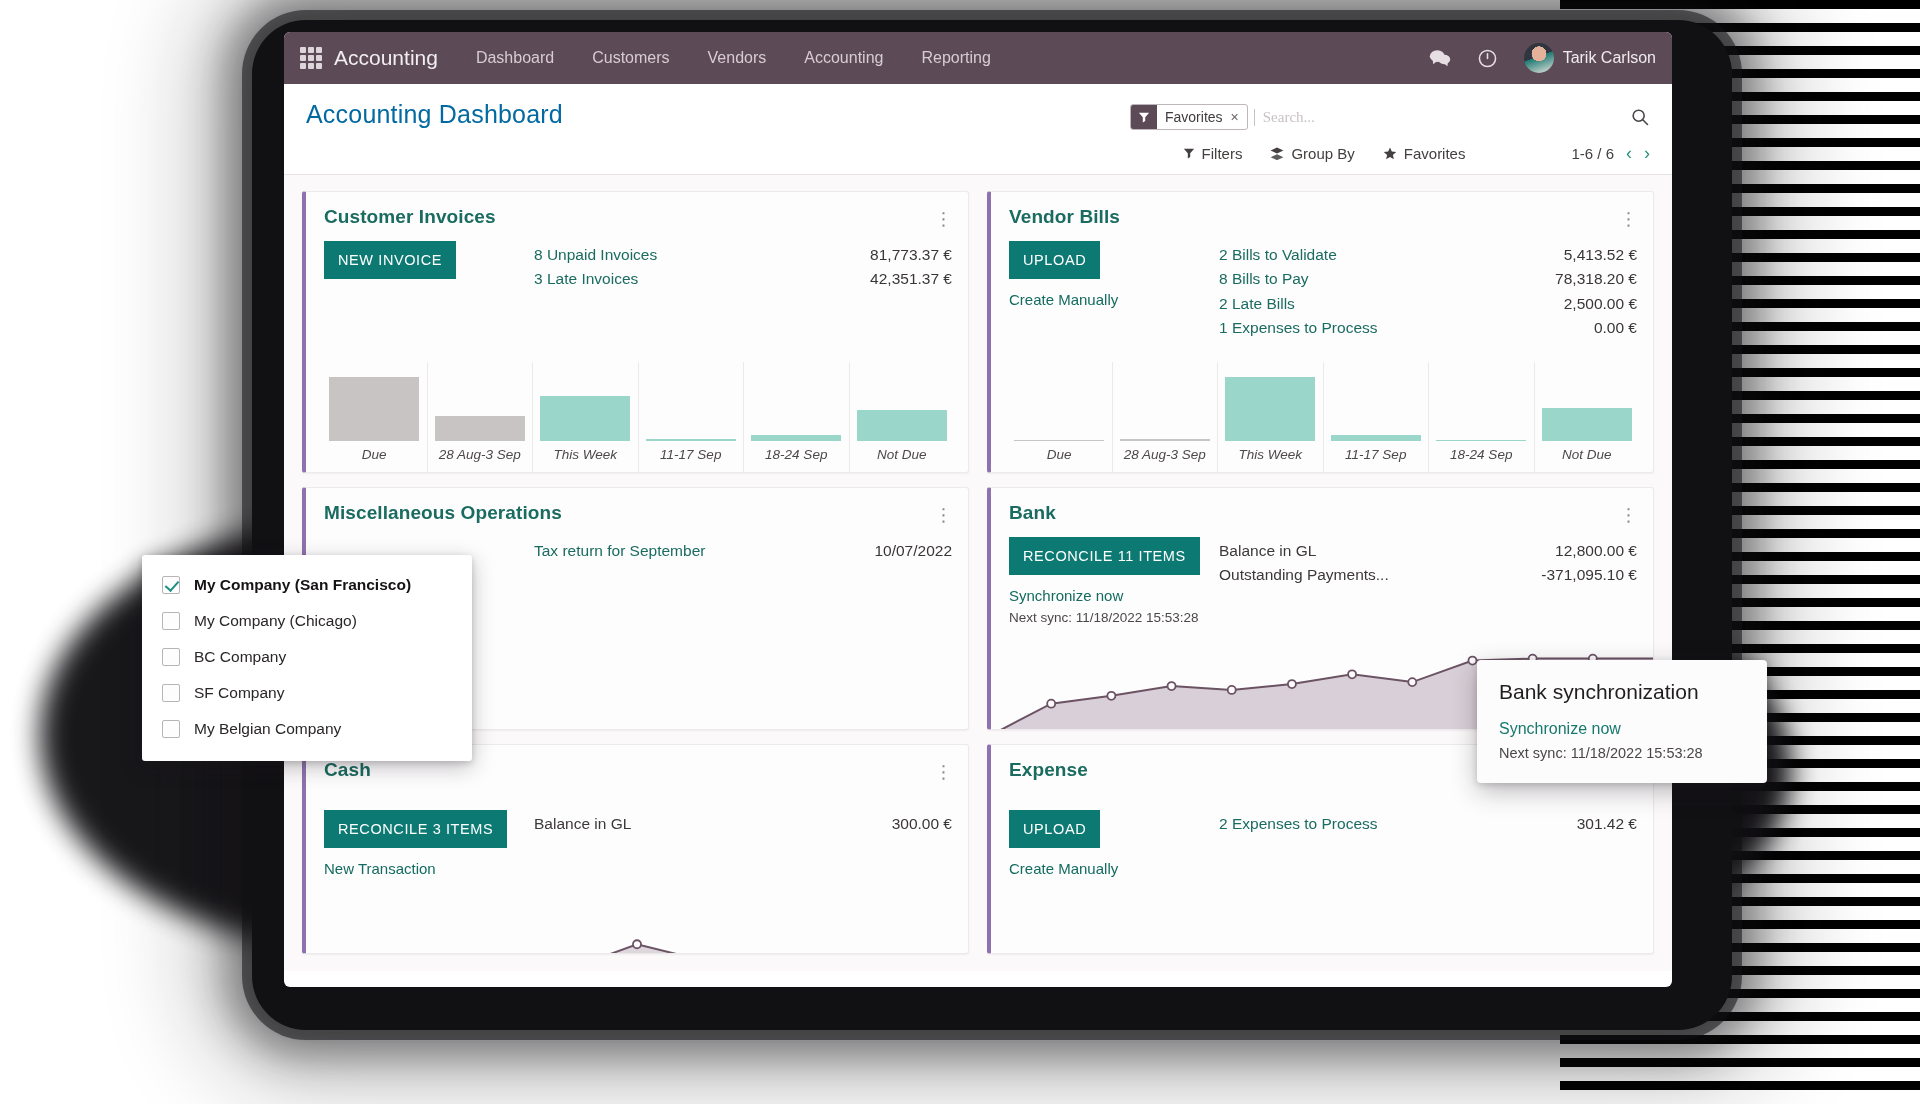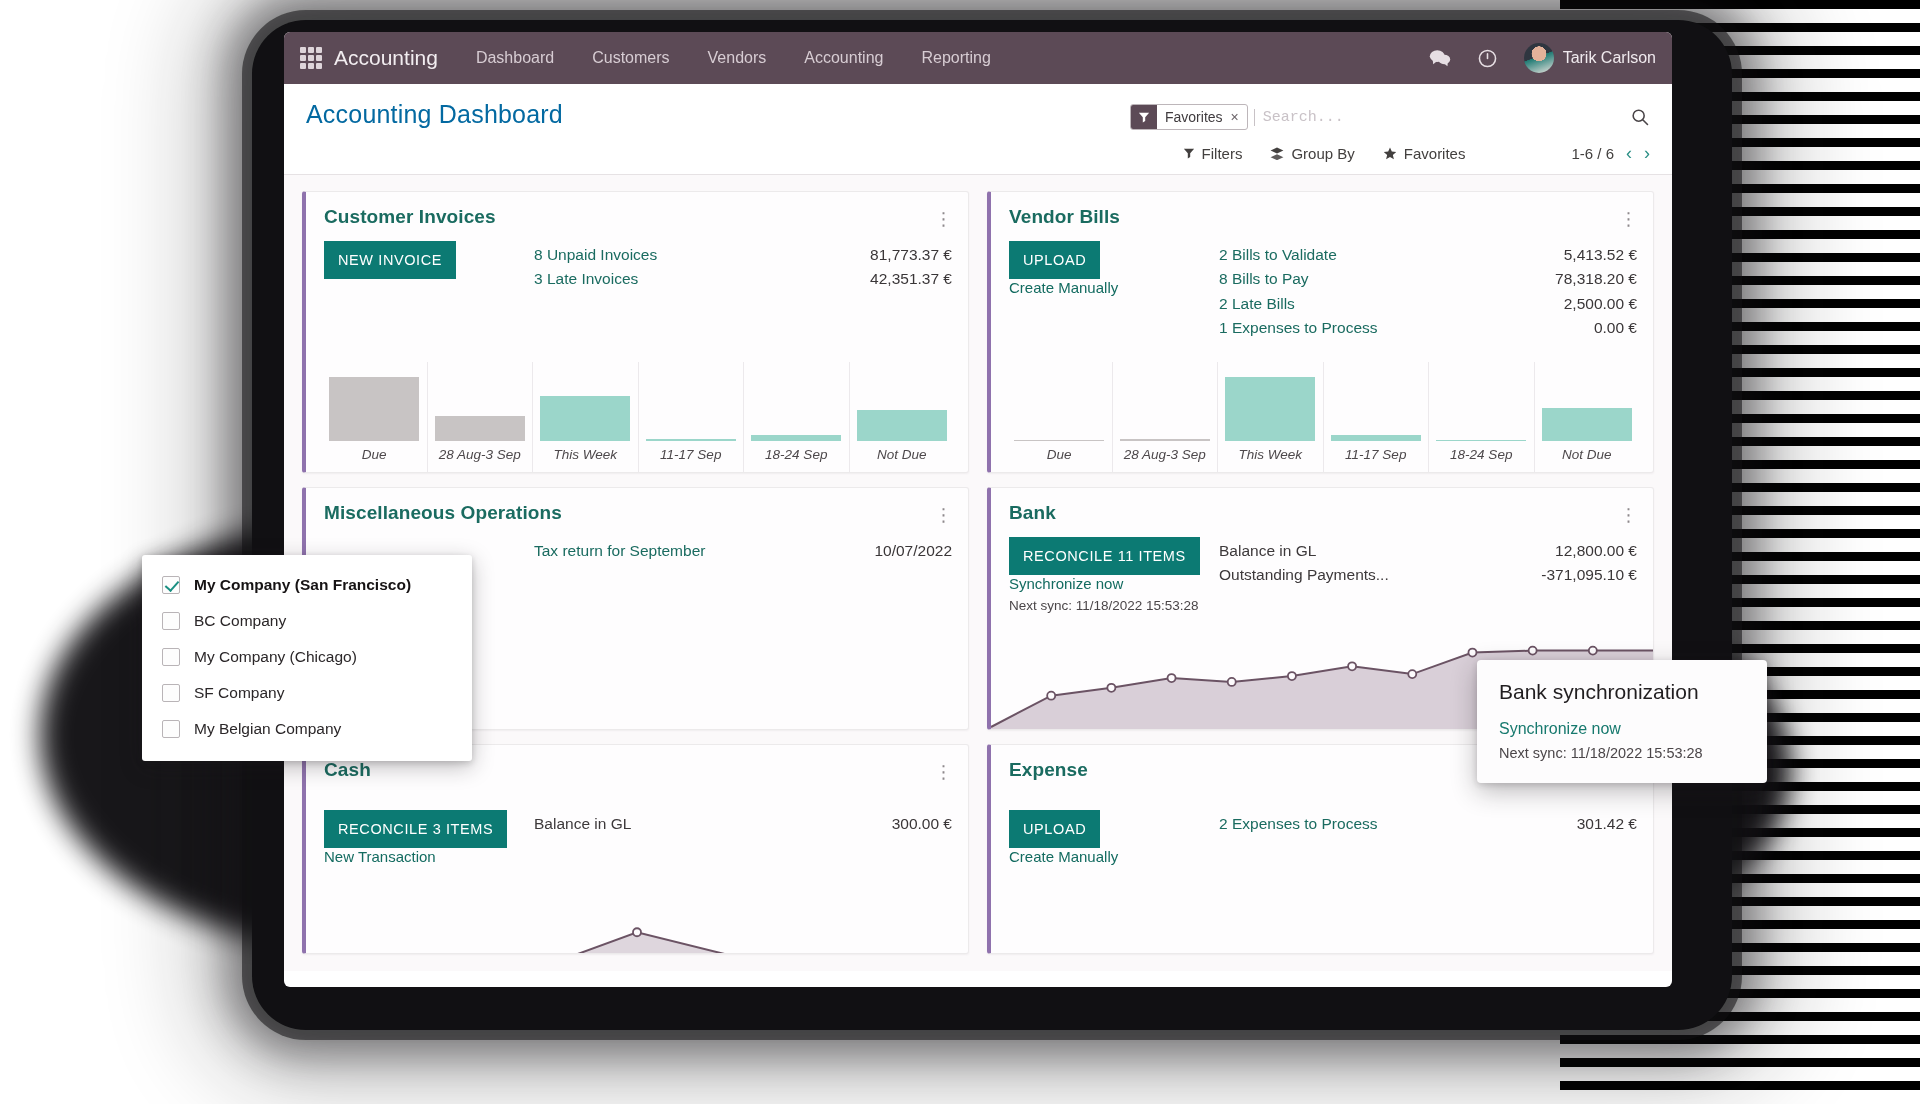--- a/index.html
+++ b/index.html
@@ -114,21 +114,21 @@
   .facet-ico {
     background: #5c4a56; color: #fff; height: 100%;
     display: flex; align-items: center; padding: 0 7px;
     font-size: 11px;
   }
   .facet-label { padding: 0 6px 0 8px; color: #3f3b3e; }
   .facet-x { padding: 0 8px 0 2px; color: #6b6469; cursor: pointer; font-size: 14px; }
   .search-input {
     border: none; outline: none; font-size: 15px; color: #4a4548;
     flex: 1; margin-left: 6px; background: transparent;
-    font-family: Liberation Mono, monospace;
+    font-family: Liberation Serif, serif;
     border-left: 1px solid #c8c2c6; padding-left: 8px;
   }
   .search-input::placeholder { color: #c9c2c7; }
   .search-icon-btn { color: #4a4548; cursor: pointer; display: flex; }
 
   .ctrl-row2 {
     display: flex; align-items: center; gap: 28px;
     padding: 14px 0 12px 0; justify-content: flex-end;
   }
   .ctrl-btn {
@@ -168,21 +168,21 @@
   }
   .card-body { display: flex; padding: 10px 16px 0 18px; gap: 10px; }
   .col-actions { width: 200px; flex: none; }
   .btn-primary {
     background: #0c7a73; color: #ffffff; border: none;
     font-size: 14.5px; letter-spacing: .6px; padding: 11px 14px;
     cursor: pointer; font-family: "Liberation Sans", sans-serif;
     display: inline-block; white-space: nowrap;
   }
   .link-act {
-    display: block; font-size: 15px;
+    display: block; margin-top: 12px; font-size: 15px;
     color: #136b60; cursor: pointer; white-space: nowrap;
   }
   .sub-note { display:block; margin-top: 6px; font-size: 13.5px; color: #4b4649; white-space: nowrap; }
   .col-stats { flex: 1; padding-top: 2px; }
   .stat-row {
     display: flex; justify-content: space-between; align-items: baseline;
     font-size: 15.5px; line-height: 1.58; color: #2e2b2d;
   }
   .stat-label { color: #1a6b60; cursor: pointer; white-space: nowrap; }
   .stat-label.plain { color: #3d393b; }
@@ -556,25 +556,25 @@
     </div>
   </div>
 
   <div class="company-dd">
     <div class="dd-item active">
       <span class="dd-box checked"></span>
       <span>My Company (San Francisco)</span>
     </div>
     <div class="dd-item">
       <span class="dd-box"></span>
-      <span>BC Company</span>
+      <span>My Company (Chicago)</span>
     </div>
     <div class="dd-item">
       <span class="dd-box"></span>
-      <span>My Company (Chicago)</span>
+      <span>BC Company</span>
     </div>
     <div class="dd-item">
       <span class="dd-box"></span>
       <span>SF Company</span>
     </div>
     <div class="dd-item">
       <span class="dd-box"></span>
       <span>My Belgian Company</span>
     </div>
   </div>

